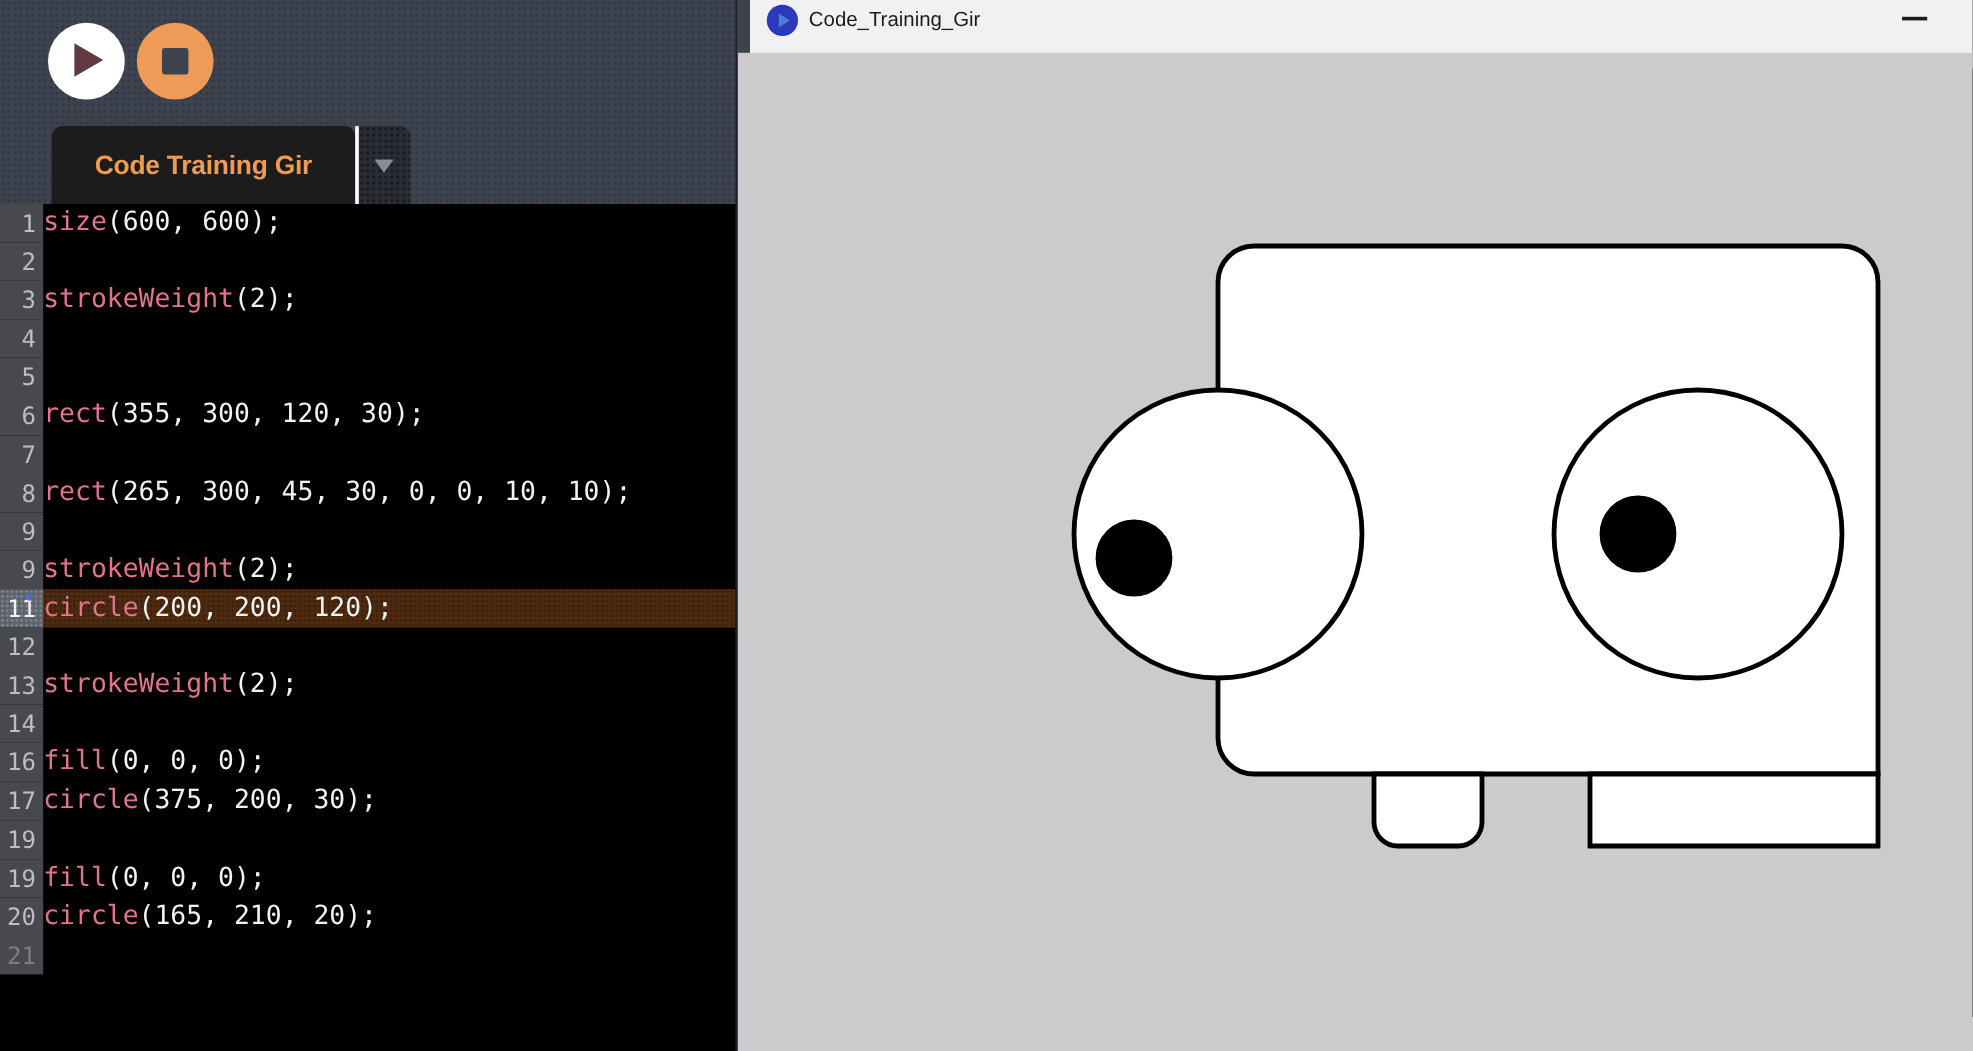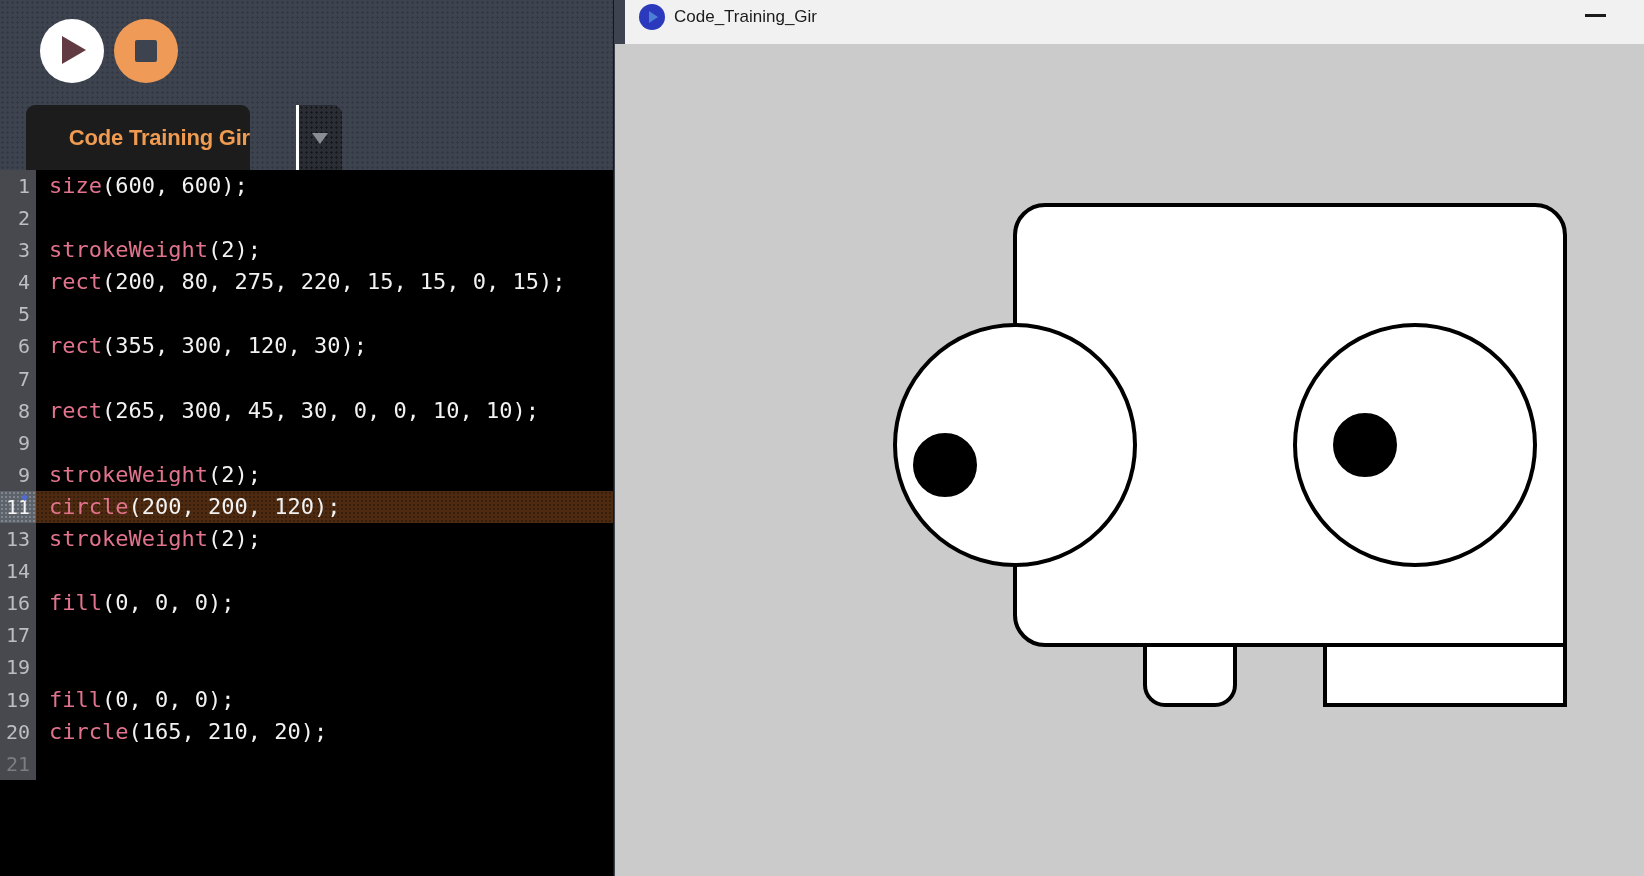--- a/index.html
+++ b/index.html
@@ -23,41 +23,41 @@
   .run-button{position:absolute;left:40px;top:19px;width:64px;height:64px;
     border-radius:50%;background:#ffffff;border:none;cursor:pointer}
   .play-icon{position:absolute;left:22px;top:17px;width:0;height:0;
     border-left:24px solid var(--play-triangle);
     border-top:14px solid transparent;border-bottom:14px solid transparent}
   .stop-button{position:absolute;left:114px;top:19px;width:64px;height:64px;
     border-radius:50%;background:var(--stop-button);border:none;cursor:pointer}
   .stop-icon{position:absolute;left:21px;top:21px;width:22px;height:22px;
     background:var(--toolbar-bg);border-radius:2px}
 
-  .sketch-tab{position:absolute;left:26px;top:105px;width:224px;height:65px;
+  .sketch-tab{position:absolute;left:43px;top:105px;width:253px;height:65px;
     background:var(--tab-bg);border-radius:9px 9px 0 0;cursor:pointer;
-    display:flex;align-items:center;justify-content:flex-end}
+    display:flex;align-items:center;justify-content:center}
   .tab-label{color:var(--tab-text);font-weight:bold;font-size:22px;letter-spacing:-0.2px}
   .tab-separator{position:absolute;left:296px;top:105px;width:3px;height:65px;background:#ffffff}
   .tab-menu-button{position:absolute;left:299px;top:105px;width:43px;height:65px;
     background:#2a2d33;border-radius:0 9px 0 0;cursor:pointer;border:none;
     background-image:radial-gradient(rgba(0,0,0,0.45) 1.2px,transparent 1.4px);
     background-size:5px 5px}
   .chevron-down-icon{position:absolute;left:13px;top:28px;width:0;height:0;
     border-left:8px solid transparent;border-right:8px solid transparent;
     border-top:11px solid #8a8d93}
 
   .code-editor{position:absolute;left:0;top:170px;width:613px;height:706px;
     background:var(--editor-bg);overflow:hidden;
     font-family:"DejaVu Sans Mono","Liberation Mono",monospace}
   .code-row{position:relative;display:flex;height:32.1px;line-height:32.2px;font-size:22px}
   .code-row .ln{position:relative;flex:0 0 36px;width:36px;background:var(--gutter-bg);
     color:var(--line-number);text-align:right;padding-right:6px;font-size:20px}
   .code-row:last-child .ln{color:var(--line-number-dim)}
-  .code-row .code{padding-left:13px;white-space:pre;color:var(--code-text)}
+  .code-row .code{white-space:pre;color:var(--code-text)}
   .code-row .fn{color:var(--keyword-pink)}
   .code-row.hl{background-color:var(--line-highlight);
     background-image:radial-gradient(rgba(0,0,0,0.28) 1px,transparent 1.2px);
     background-size:4px 4px}
   .code-row.hl .ln{background-color:#5d636b;color:#f5f5f5;
     background-image:radial-gradient(rgba(255,255,255,0.22) 1px,transparent 1.2px);
     background-size:4px 4px}
   .ln-marker{position:absolute;left:22px;top:4px;width:5px;height:5px;
     background:#4f6bd0;transform:rotate(45deg)}
 
@@ -107,21 +107,20 @@
         <div class="code-row">
           <span class="ln">2</span>
           <span class="code"></span>
         </div>
         <div class="code-row">
           <span class="ln">3</span>
           <span class="code"><span class="fn">strokeWeight</span><span>(2);</span></span>
         </div>
         <div class="code-row">
           <span class="ln">4</span>
-          <span class="code"><span class="fn">rect</span><span>(200, 80, 275, 220, 15, 15, 0, 15);</span></span>
         </div>
         <div class="code-row">
           <span class="ln">5</span>
           <span class="code"></span>
         </div>
         <div class="code-row">
           <span class="ln">6</span>
           <span class="code"><span class="fn">rect</span><span>(355, 300, 120, 30);</span></span>
         </div>
         <div class="code-row">
@@ -138,32 +137,37 @@
         </div>
         <div class="code-row">
           <span class="ln">9</span>
           <span class="code"><span class="fn">strokeWeight</span><span>(2);</span></span>
         </div>
         <div class="code-row hl">
           <span class="ln">11<span class="ln-marker"></span></span>
           <span class="code"><span class="fn">circle</span><span>(200, 200, 120);</span></span>
         </div>
         <div class="code-row">
+          <span class="ln">12</span>
+          <span class="code"></span>
+        </div>
+        <div class="code-row">
           <span class="ln">13</span>
           <span class="code"><span class="fn">strokeWeight</span><span>(2);</span></span>
         </div>
         <div class="code-row">
           <span class="ln">14</span>
         </div>
         <div class="code-row">
           <span class="ln">16</span>
           <span class="code"><span class="fn">fill</span><span>(0, 0, 0);</span></span>
         </div>
         <div class="code-row">
           <span class="ln">17</span>
+          <span class="code"><span class="fn">circle</span><span>(375, 200, 30);</span></span>
         </div>
         <div class="code-row">
           <span class="ln">19</span>
           <span class="code"></span>
         </div>
         <div class="code-row">
           <span class="ln">19</span>
           <span class="code"><span class="fn">fill</span><span>(0, 0, 0);</span></span>
         </div>
         <div class="code-row">

